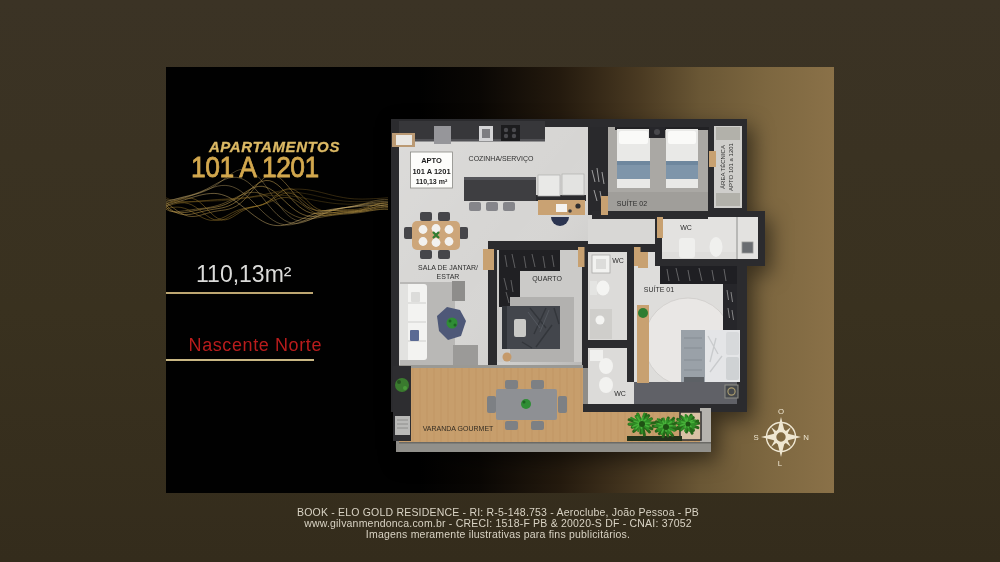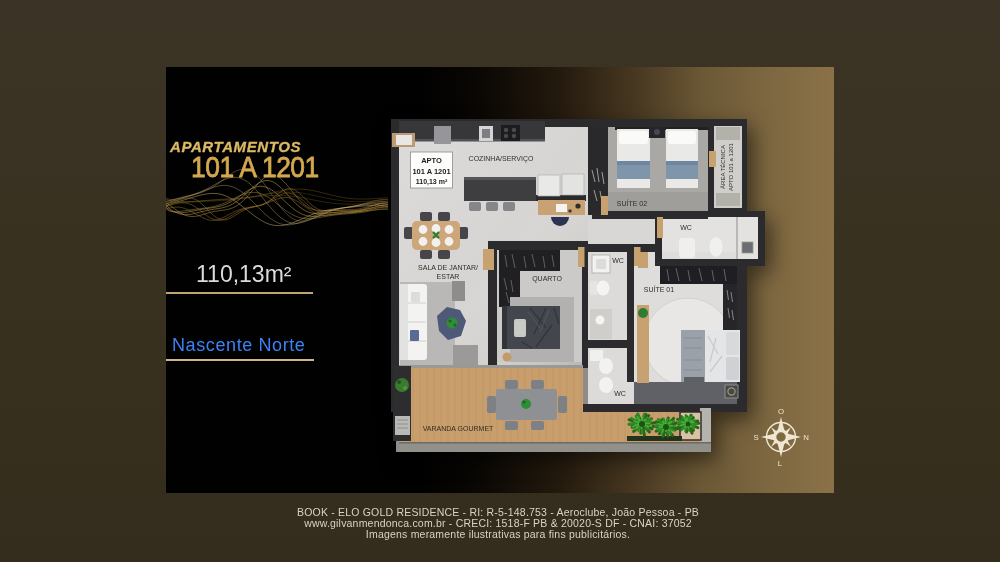--- a/index.html
+++ b/index.html
@@ -1,23 +1,23 @@
 <!DOCTYPE html>
 <html><head>
 <meta charset="utf-8">
 <style>
 html,body{margin:0;padding:0;}
 body{width:1000px;height:562px;overflow:hidden;background:linear-gradient(180deg,#3b3325 0%,#39311f 55%,#342c1c 100%);font-family:"Liberation Sans",sans-serif;position:relative;}
 #panel{position:absolute;left:166px;top:67px;width:668px;height:426px;
 background:linear-gradient(90deg,#010101 0%,#010101 38%,#0a0704 47%,#241a0e 59%,#4a3a22 71%,#6a5735 80%,#7d6740 90%,#8a7148 100%);}
-.gold1{position:absolute;left:170px;top:137.5px;width:170px;text-align:left;color:#dcb964;font-size:15px;font-style:italic;font-weight:600;letter-spacing:0.6px;-webkit-text-stroke:0.3px #dcb964;}
+.gold1{position:absolute;left:170px;top:137.5px;width:170px;text-align:right;color:#dcb964;font-size:15px;font-style:italic;font-weight:600;letter-spacing:0.6px;-webkit-text-stroke:0.3px #dcb964;}
 .gold2{position:absolute;left:170px;top:150px;width:170px;text-align:center;color:#d3a84e;font-size:30px;font-weight:400;letter-spacing:-0.5px;-webkit-text-stroke:0.8px #d3a84e;transform:scaleX(0.88);}
 .area{position:absolute;left:196px;top:261px;width:140px;color:#dcdcda;font-size:23px;font-weight:400;}
 .uline1{position:absolute;left:166px;top:292px;width:147px;height:1.5px;background:#bda671;}
-.nasc{position:absolute;left:172px;top:335px;width:150px;text-align:left;color:#3b82f6;font-size:18px;letter-spacing:0.6px;}
+.nasc{position:absolute;left:172px;top:335px;width:150px;text-align:right;color:#b91c1c;font-size:18px;letter-spacing:0.6px;}
 .uline2{position:absolute;left:166px;top:359px;width:148px;height:1.5px;background:#c9b784;}
 .footer{position:absolute;left:0;top:507px;width:996px;text-align:center;color:#d9d3c4;font-size:10.5px;line-height:11px;letter-spacing:0.2px;}
 #waves{position:absolute;left:160px;top:163px;}
 #plan{position:absolute;left:385px;top:113px;filter:drop-shadow(6px 8px 10px rgba(0,0,0,0.5));}
 #compass{position:absolute;left:748px;top:402px;}
 </style>
 </head>
 <body>
 
 <div id="panel"></div>

